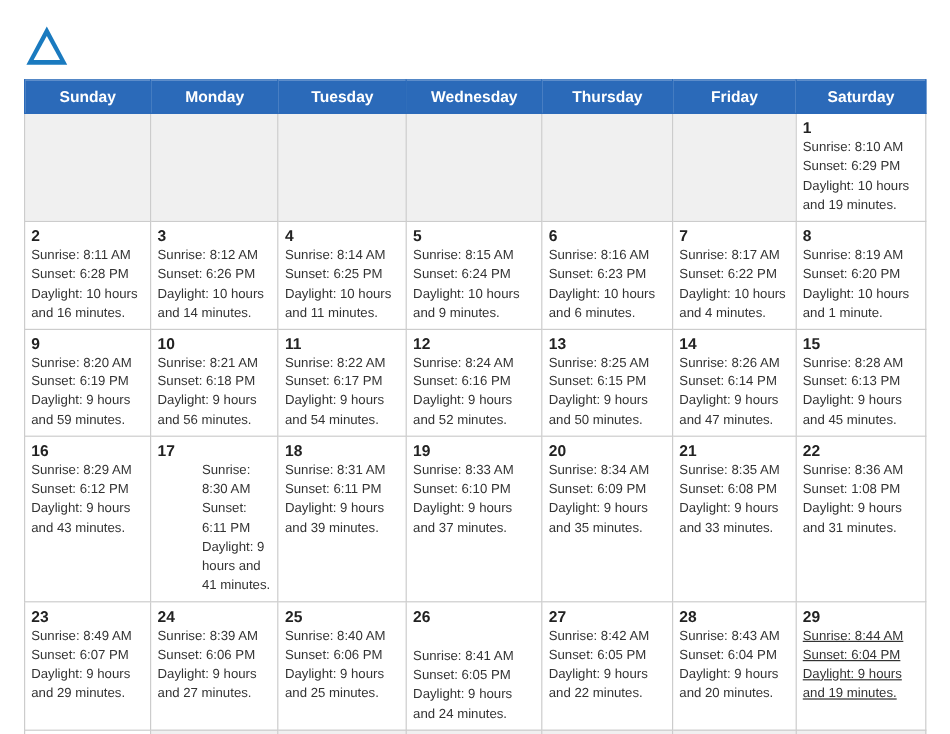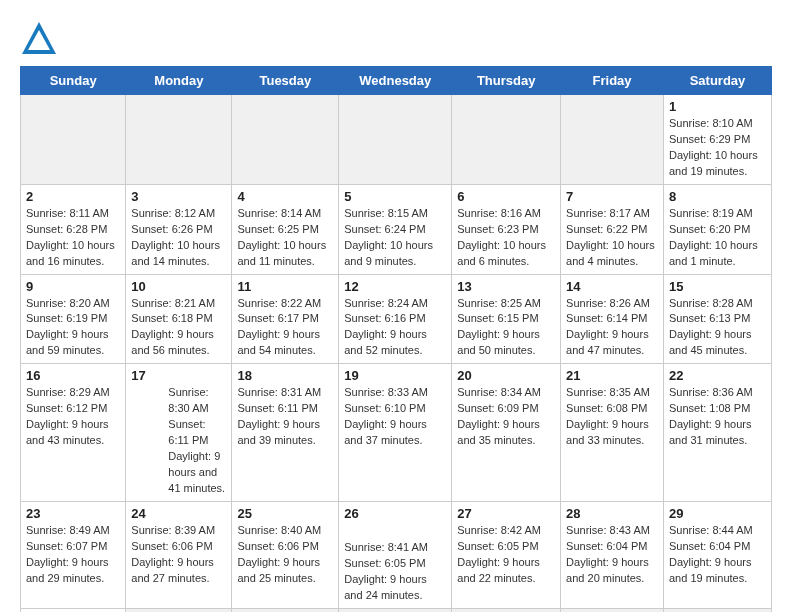--- a/index.html
+++ b/index.html
@@ -287,21 +287,21 @@
 Daylight: 9 hours and 22 minutes.</div>
         </td>
         <td>
           <span class="day-number">28</span>
           <div class="day-info" style="white-space: pre-line;">Sunrise: 8:43 AM
 Sunset: 6:04 PM
 Daylight: 9 hours and 20 minutes.</div>
         </td>
         <td>
           <span class="day-number">29</span>
-          <div class="day-info" style="white-space: pre-line;">Sunrise: 8:44 AM
+          <div class="day-info" style="white-space: pre-line; text-decoration: underline;">Sunrise: 8:44 AM
 Sunset: 6:04 PM
 Daylight: 9 hours and 19 minutes.</div>
         </td>
       </tr>
       <tr>
         <td>
           <span class="day-number">30</span>
           <div class="day-info" style="white-space: pre-line;">Sunrise: 8:46 AM
 Sunset: 6:03 PM
 Daylight: 9 hours and 17 minutes.</div>

